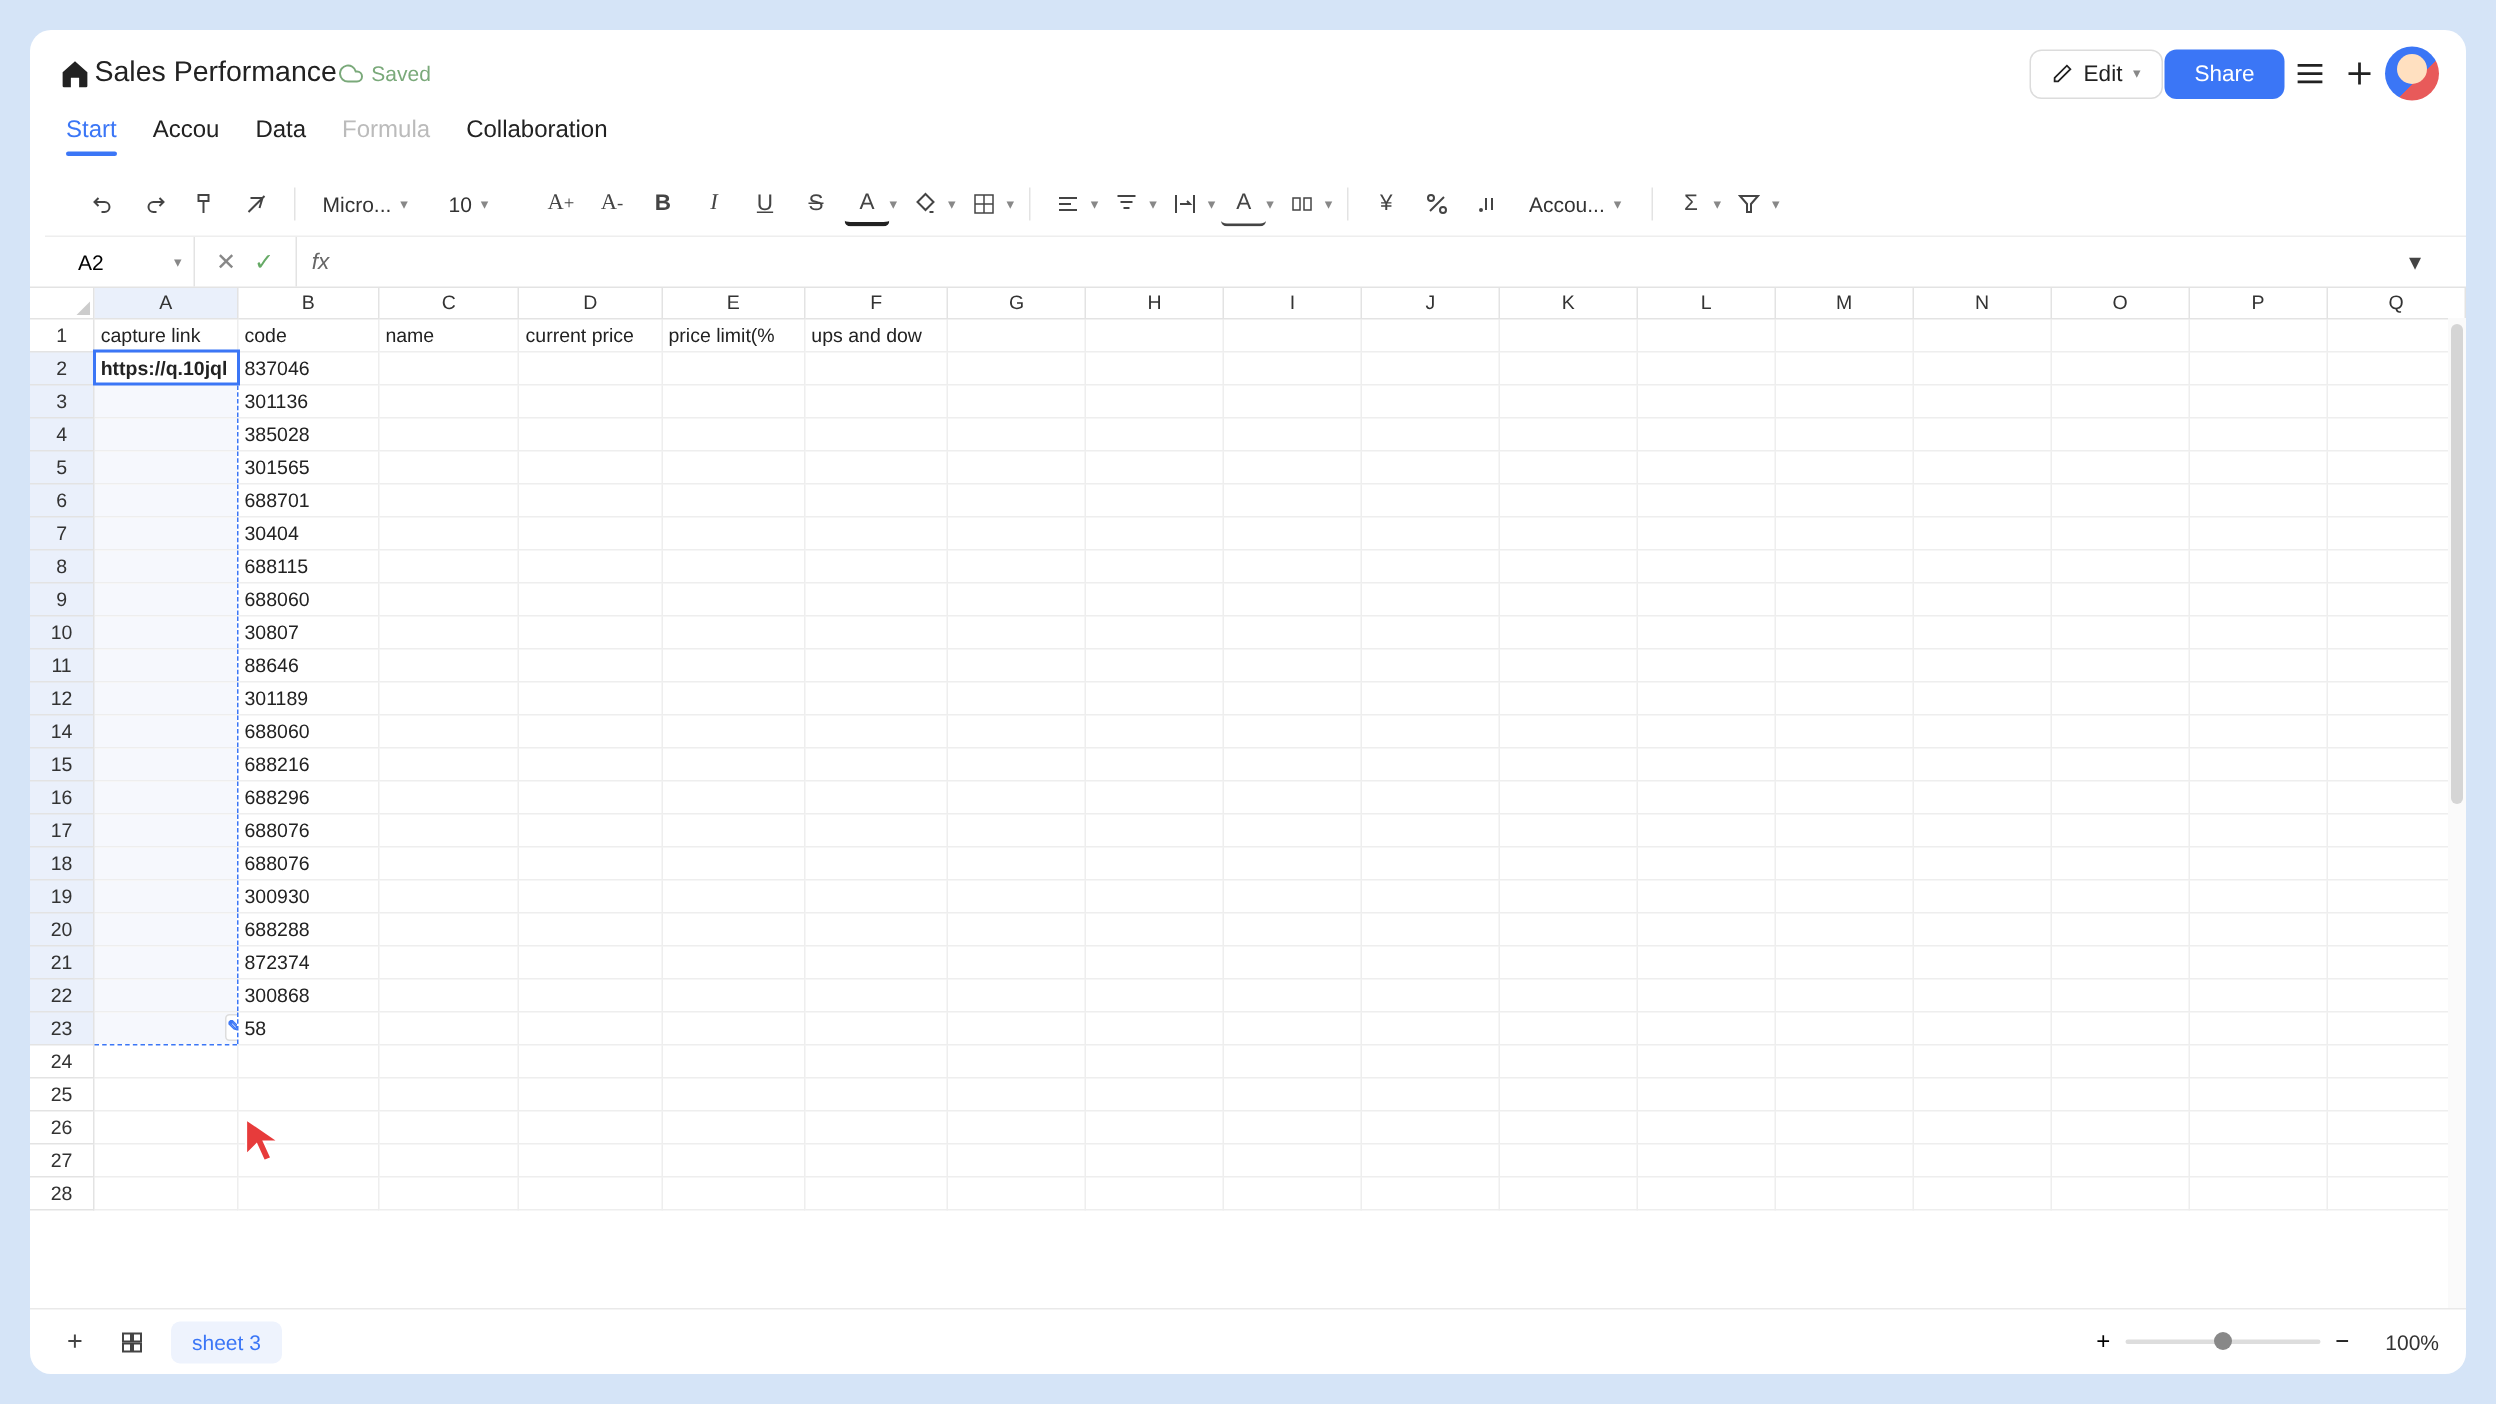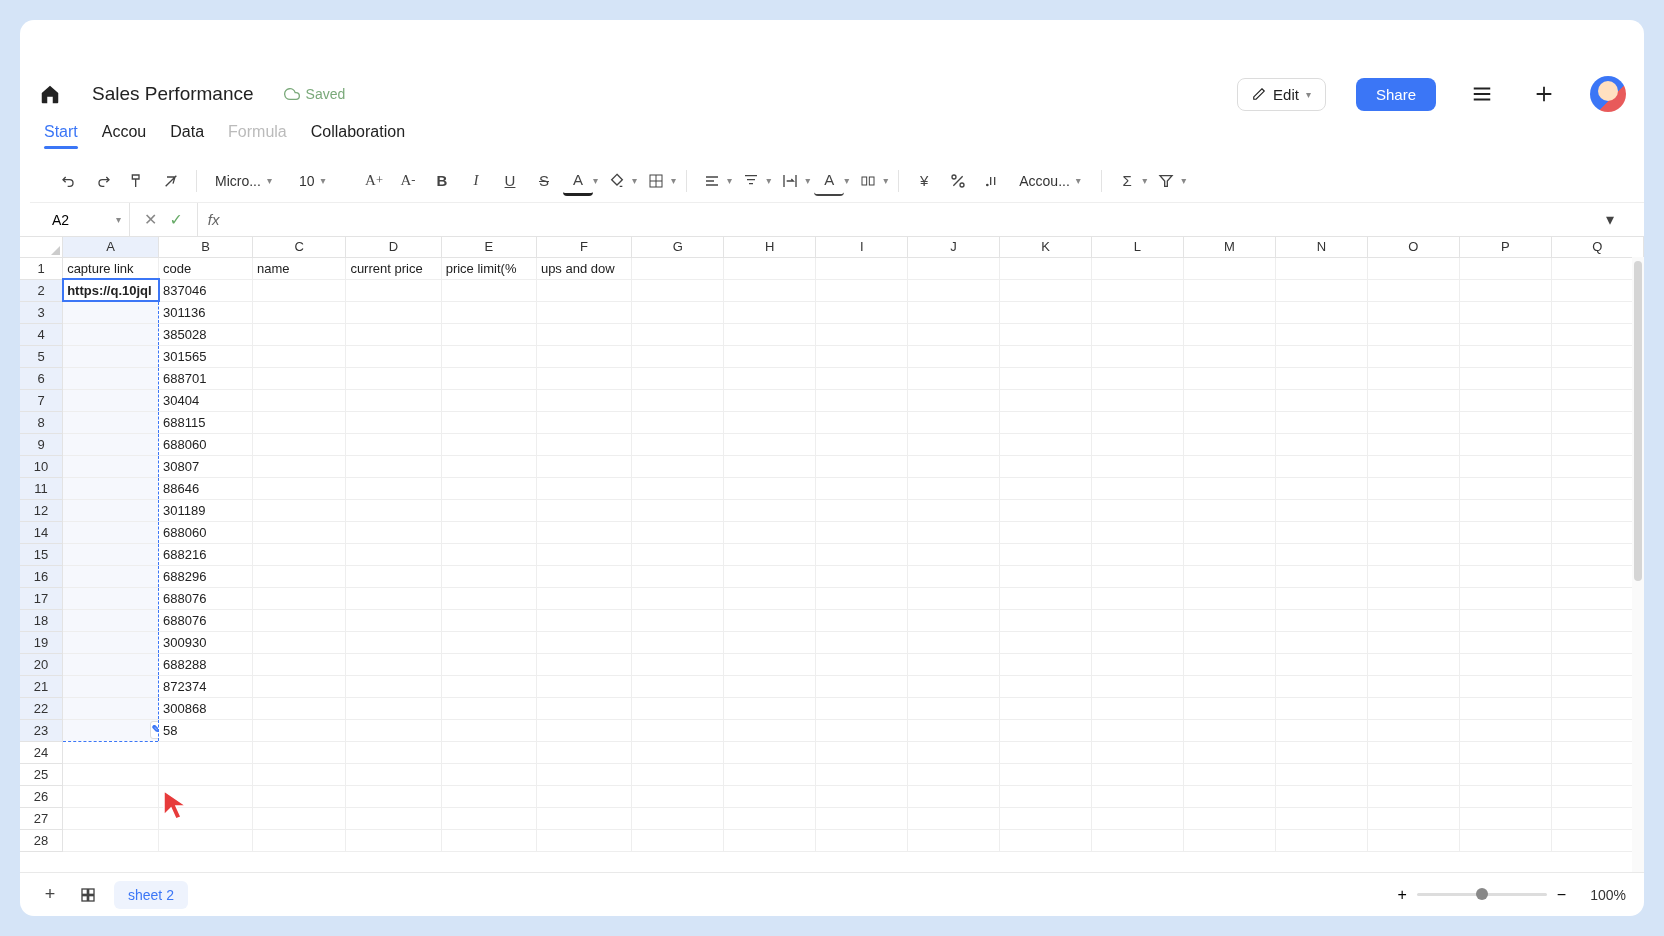--- a/index.html
+++ b/index.html
@@ -18,23 +18,22 @@
       height: 100%;
       display: flex;
       flex-direction: column;
       overflow: hidden;
     }
     
     .header {
       display: flex;
       align-items: center;
       padding: 12px 18px;
-      gap: 30px;
+      gap: 1px;
       height: 58px;
-      margin-top: 45px;
     }
     .home-icon {
       width: 24px;
       height: 24px;
       display: flex;
       align-items: center;
       justify-content: center;
       color: #222;
     }
     .title {
@@ -1184,21 +1183,21 @@
   <div class="status-bar">
     <div class="status-btn">+</div>
     <div class="status-btn">
         <svg width="16" height="16" viewBox="0 0 24 24" fill="none" stroke="currentColor" stroke-width="2">
           <rect x="3" y="3" width="8" height="8"></rect>
           <rect x="13" y="3" width="8" height="8"></rect>
           <rect x="3" y="13" width="8" height="8"></rect>
           <rect x="13" y="13" width="8" height="8"></rect>
         </svg>
       </div>
-    <div class="sheet-tab">sheet 2</div>
+    <div class="sheet-tab">sheet 3</div>
     <div class="status-spacer"></div>
     <div class="zoom-slider">
       <span style="font-size:16px;cursor:pointer;">+</span>
       <div class="slider-track">
           <div class="slider-thumb"></div>
         </div>
       <span style="font-size:16px;cursor:pointer;">−</span>
     </div>
     <div class="zoom-level">100%</div>
   </div>

